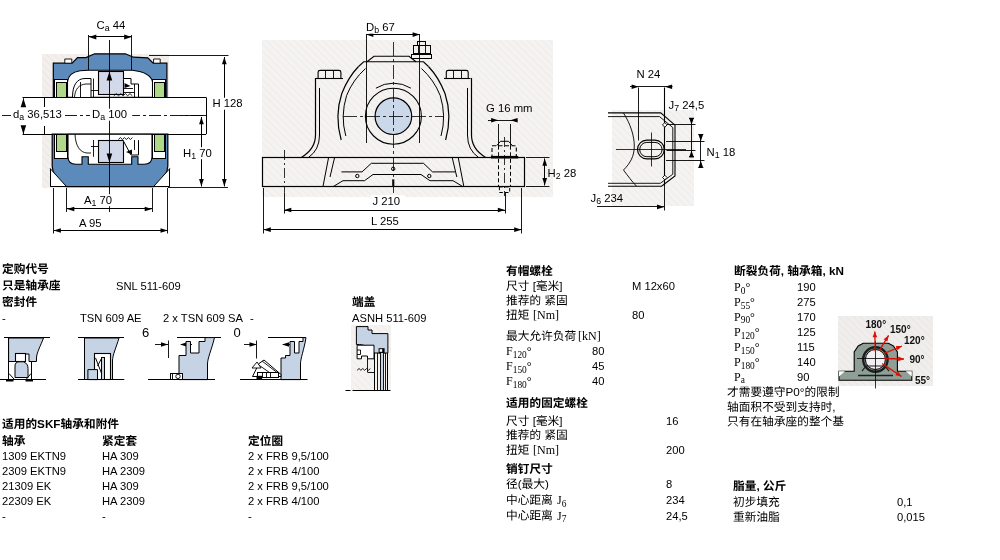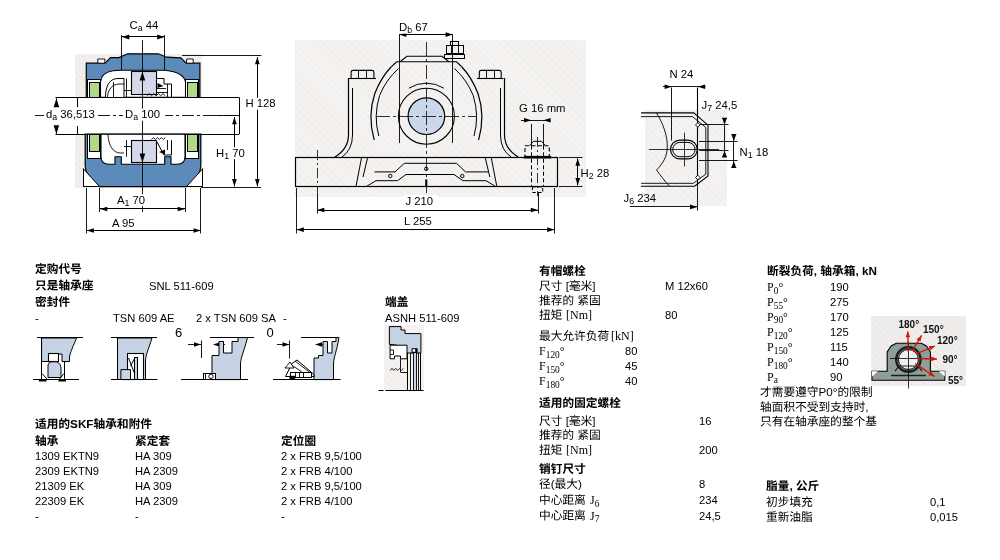--- a/index.html
+++ b/index.html
@@ -1,15 +1,15 @@
 <!DOCTYPE html>
 <html><head><meta charset="utf-8"><style>
 html,body{margin:0;padding:0;background:#fff;}
 *{box-sizing:border-box;}
-#page{position:relative;width:1000px;height:560px;background:#fff;overflow:hidden;font-family:"Liberation Sans",sans-serif;padding-left:33px;}
+#page{position:relative;width:1000px;height:560px;background:#fff;overflow:hidden;font-family:"Liberation Sans",sans-serif;}
 </style></head><body>
 <div id="page"><svg width="1000" height="560" viewBox="0 0 1000 560" font-family="Liberation Sans, sans-serif">
       <defs>
 <pattern id="h1" width="5" height="5" patternUnits="userSpaceOnUse" patternTransform="rotate(135)">
  <rect width="5" height="5" fill="#f3efed"></rect>
           <line x1="0" y1="0" x2="0" y2="5" stroke="#e9e1df" stroke-width="1.2"></line>
 </pattern>
 <pattern id="h2" width="5" height="5" patternUnits="userSpaceOnUse" patternTransform="rotate(135)">
  <rect width="5" height="5" fill="#f5f3f1"></rect>
           <line x1="0" y1="0" x2="0" y2="5" stroke="#eae7e5" stroke-width="1.2"></line>

